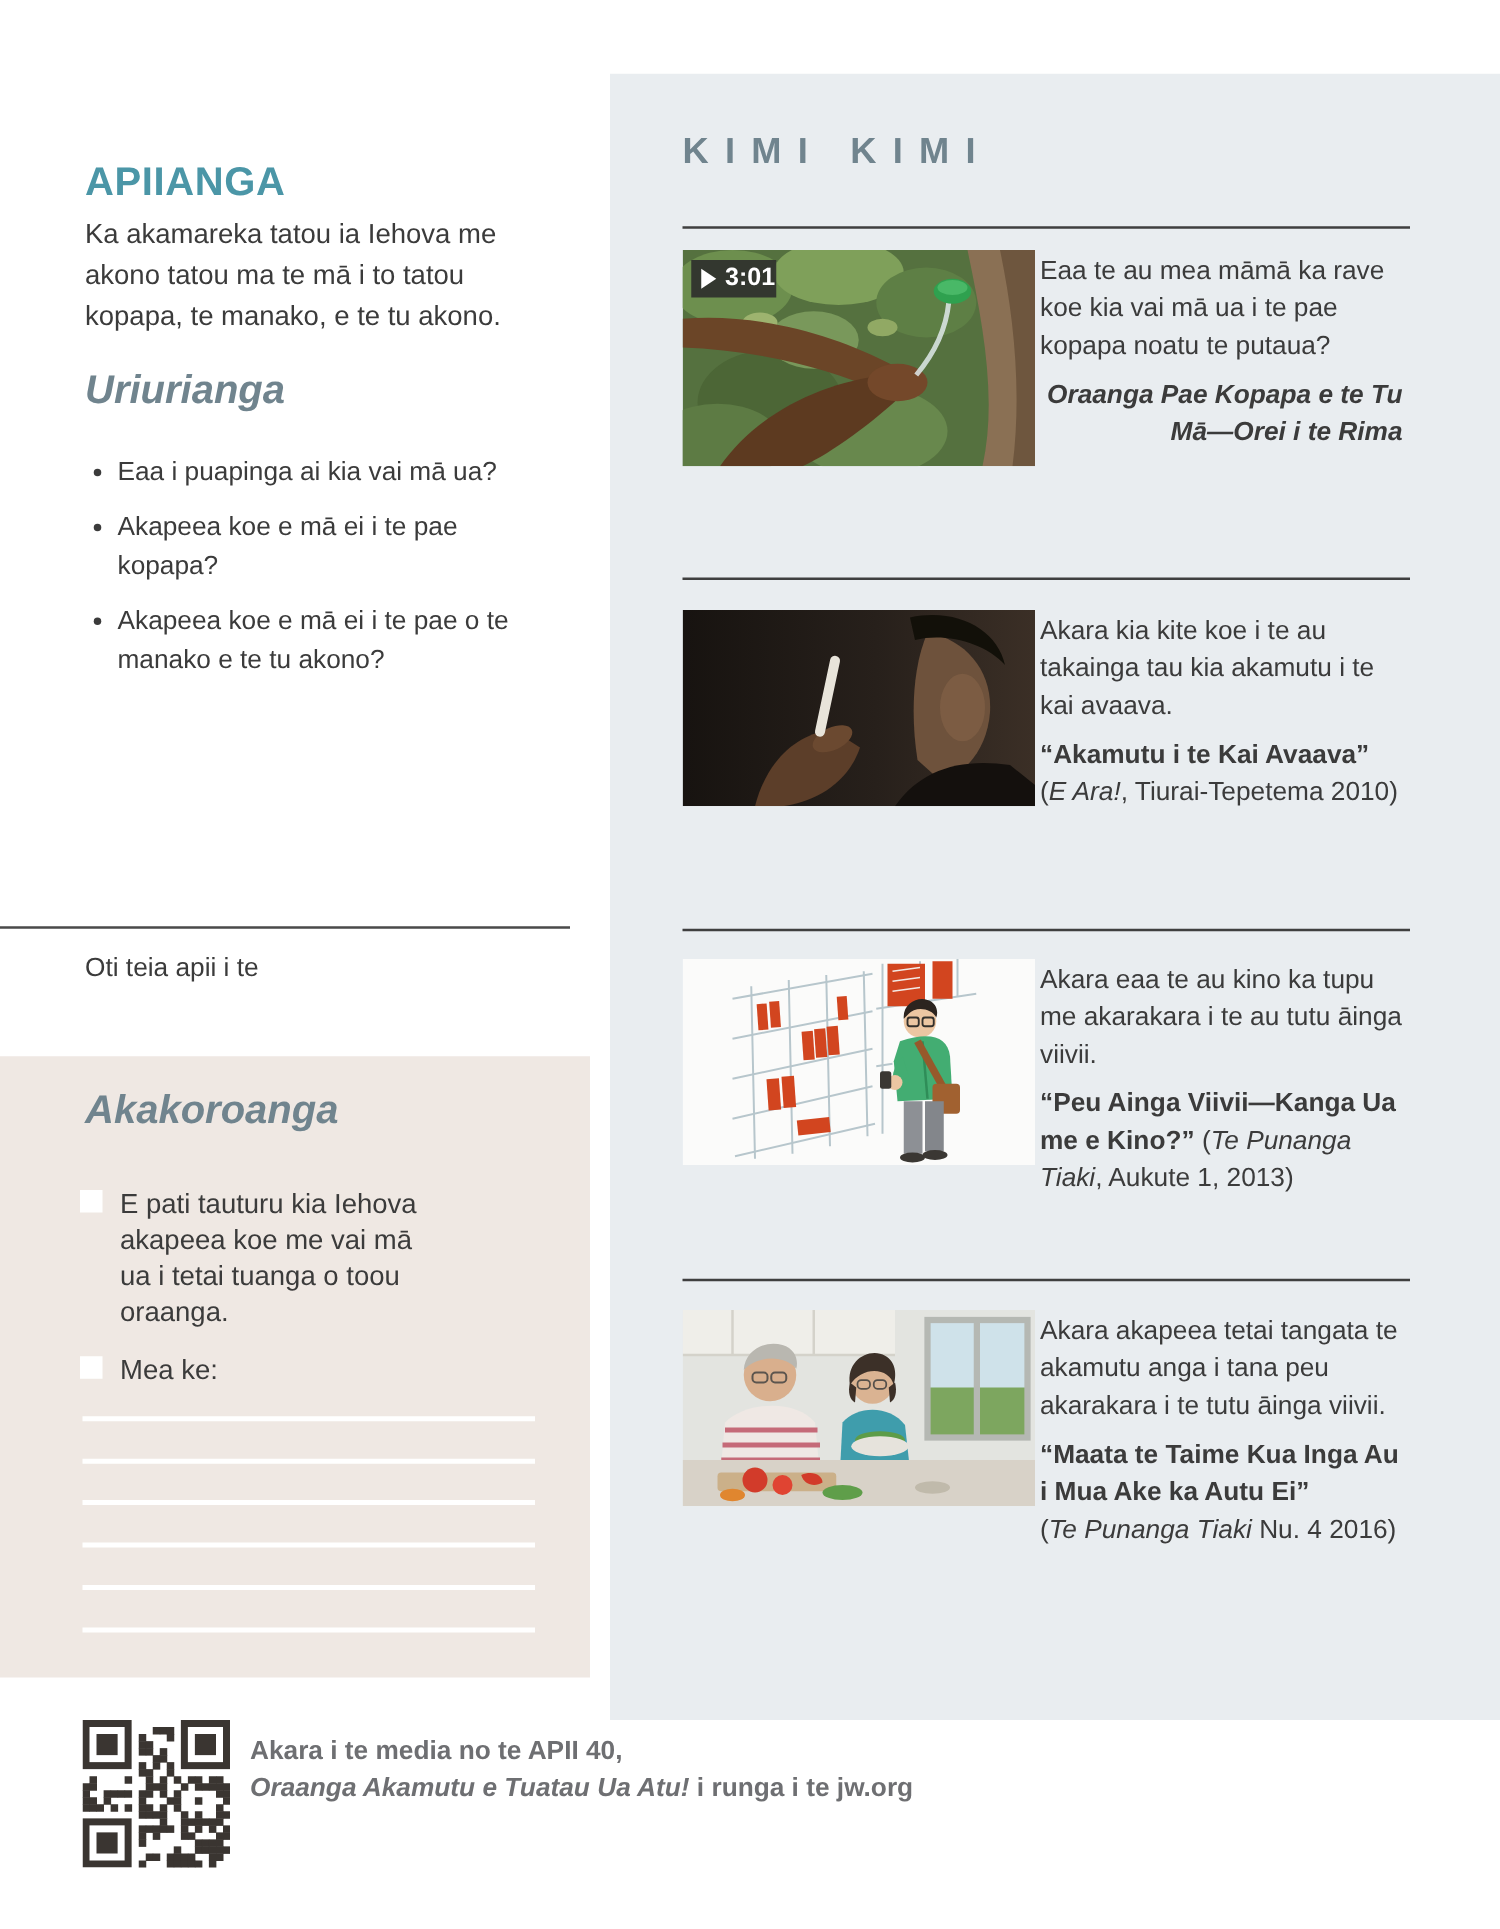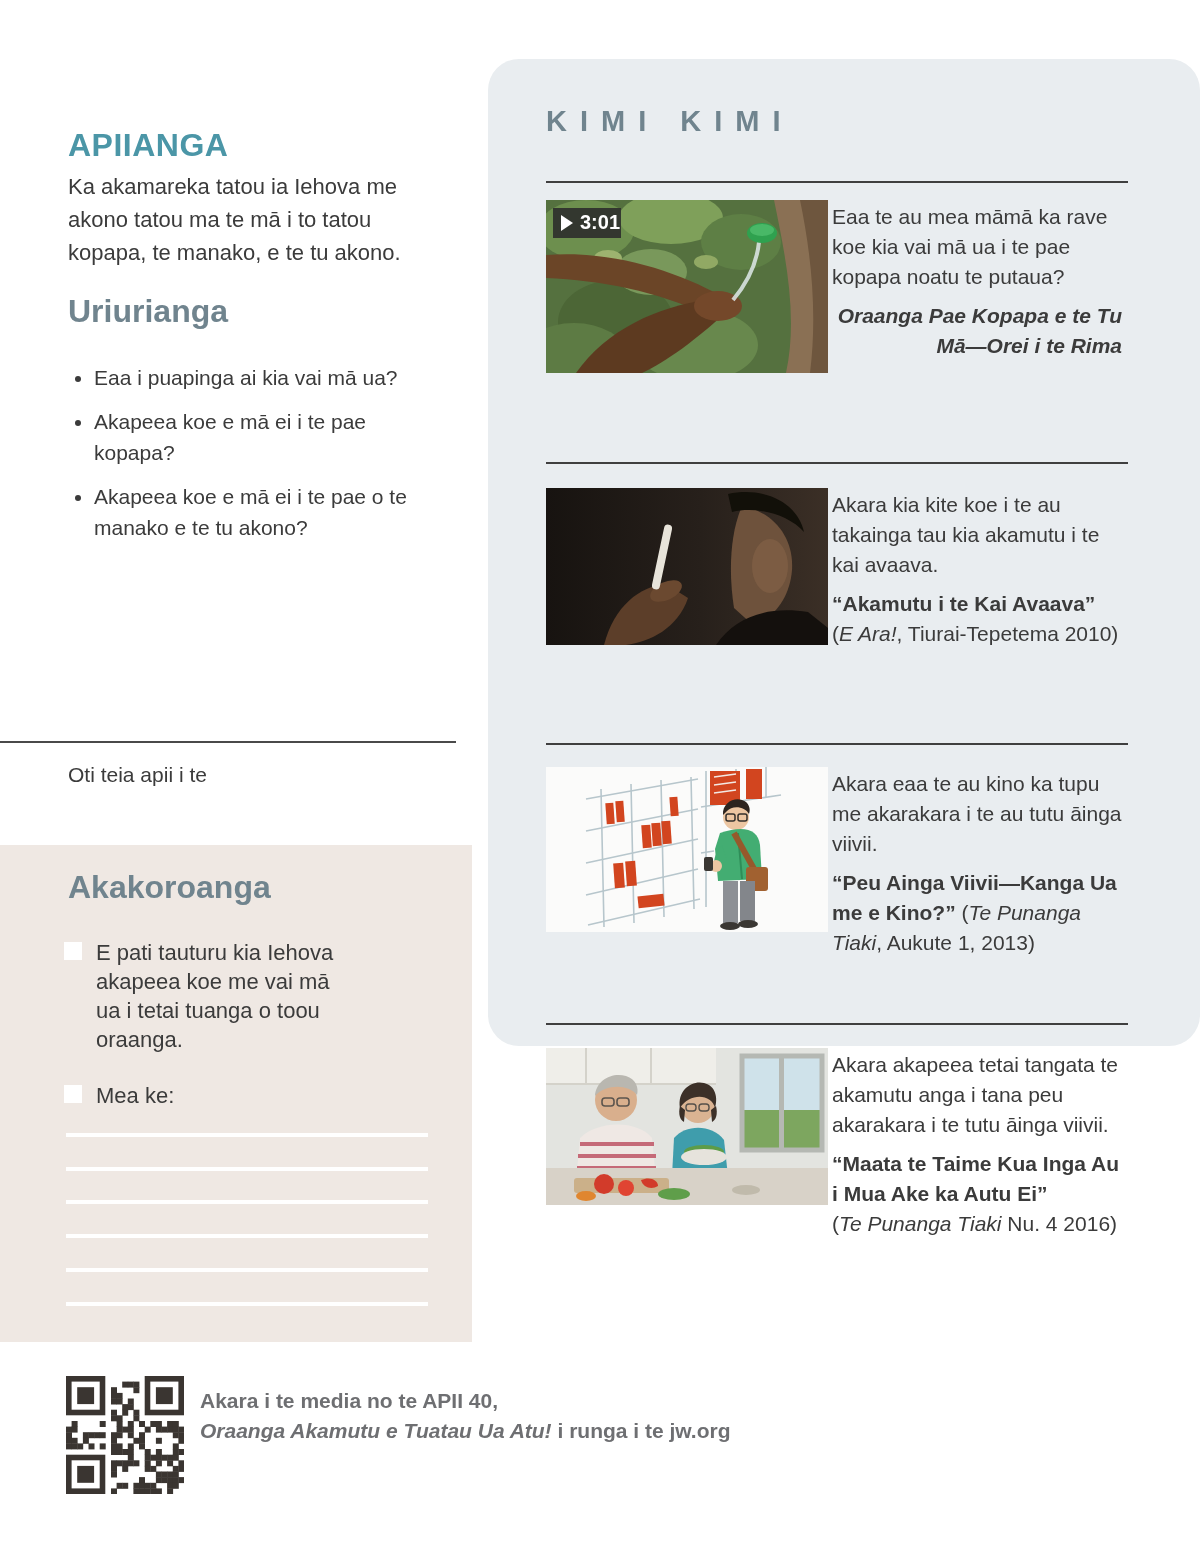--- a/index.html
+++ b/index.html
@@ -2,37 +2,37 @@
 <html><head>
 <meta charset="utf-8">
 <style>
   html,body{margin:0;padding:0;background:#fff;}
   .page{position:relative;width:1200px;height:1543px;background:#ffffff;
         font-family:"Liberation Sans",sans-serif;color:#3b3b3b;overflow:hidden;}
   .abs{position:absolute;}
 
   
   .h-teal{font-size:32px;font-weight:bold;color:#4b96a7;letter-spacing:.5px;margin-top:24px;}
-  .h-slate{font-size:32px;font-weight:bold;color:#70848e;}
+  .h-slate{font-size:32px;font-weight:bold;color:#70848e;font-style:italic;}
   .intro{left:68px;top:170px;width:352px;font-size:22px;line-height:33px;}
   .bullets{left:68px;top:362px;width:318px;margin:0;padding-left:26px;
            font-size:21px;line-height:31px;list-style:disc;}
   .bullets li{margin-bottom:13px;}
   .rule-left{left:0;top:741px;width:456px;height:2px;background:#4a4a4a;}
   .completion{left:68px;top:763px;font-size:21px;}
 
   .goals{left:0;top:845px;width:456px;height:497px;background:#efe8e3;padding-left:16px;}
   .goals-h{left:68px;top:24px;}
   .check-row{position:absolute;display:flex;align-items:flex-start;gap:14px;}
   .checkbox{width:18px;height:18px;background:#ffffff;flex:0 0 18px;margin-top:4px;}
   .check-text{width:258px;font-size:22px;line-height:29px;}
   .write-line{position:absolute;left:66px;width:362px;height:4px;background:#ffffff;}
 
   
-  .panel{left:488px;top:59px;width:712px;height:987px;background:#e9edf0;border-radius:31px;}
+  .panel{left:488px;top:59px;width:712px;height:1317px;background:#e9edf0;}
   .kimi-h{position:absolute;left:58px;top:46px;font-size:29px;font-weight:bold;
           color:#70848e;letter-spacing:13px;white-space:nowrap;}
   .rule-r{position:absolute;left:58px;width:582px;height:2px;background:#3f3f3f;}
   .media{position:absolute;left:58px;width:282px;overflow:hidden;}
   .media svg{display:block;}
   .txt{position:absolute;left:344px;width:290px;font-size:21px;line-height:30px;}
   .txt p{margin:0;}
   .ref{margin-top:9px !important;font-weight:bold;}
   .bi{font-weight:bold;font-style:italic;text-align:right;}
   .it{font-style:italic;font-weight:normal;}
@@ -215,21 +215,21 @@
   <ul class="abs bullets">
     <li>Eaa i puapinga ai kia vai mā ua?</li>
     <li>Akapeea koe e mā ei i te pae kopapa?</li>
     <li>Akapeea koe e mā ei i te pae o te manako e te tu akono?</li>
   </ul>
   <div class="abs rule-left"></div>
   <div class="abs completion">Oti teia apii i te</div>
 
   <div class="abs goals">
     <div class="abs h-slate goals-h">Akakoroanga</div>
-    <div class="check-row" style="left:64px;top:93px">
+    <div class="check-row" style="left:64px;top:103px">
       <span class="checkbox"></span>
       <span class="check-text">E pati tauturu kia Iehova akapeea koe me vai mā ua i tetai tuanga o toou oraanga.</span>
     </div>
     <div class="check-row" style="left:64px;top:236px">
       <span class="checkbox"></span>
       <span class="check-text">Mea ke:</span>
     </div>
     <div class="write-line" style="top:288px"></div>
     <div class="write-line" style="top:322px"></div>
     <div class="write-line" style="top:355px"></div>

